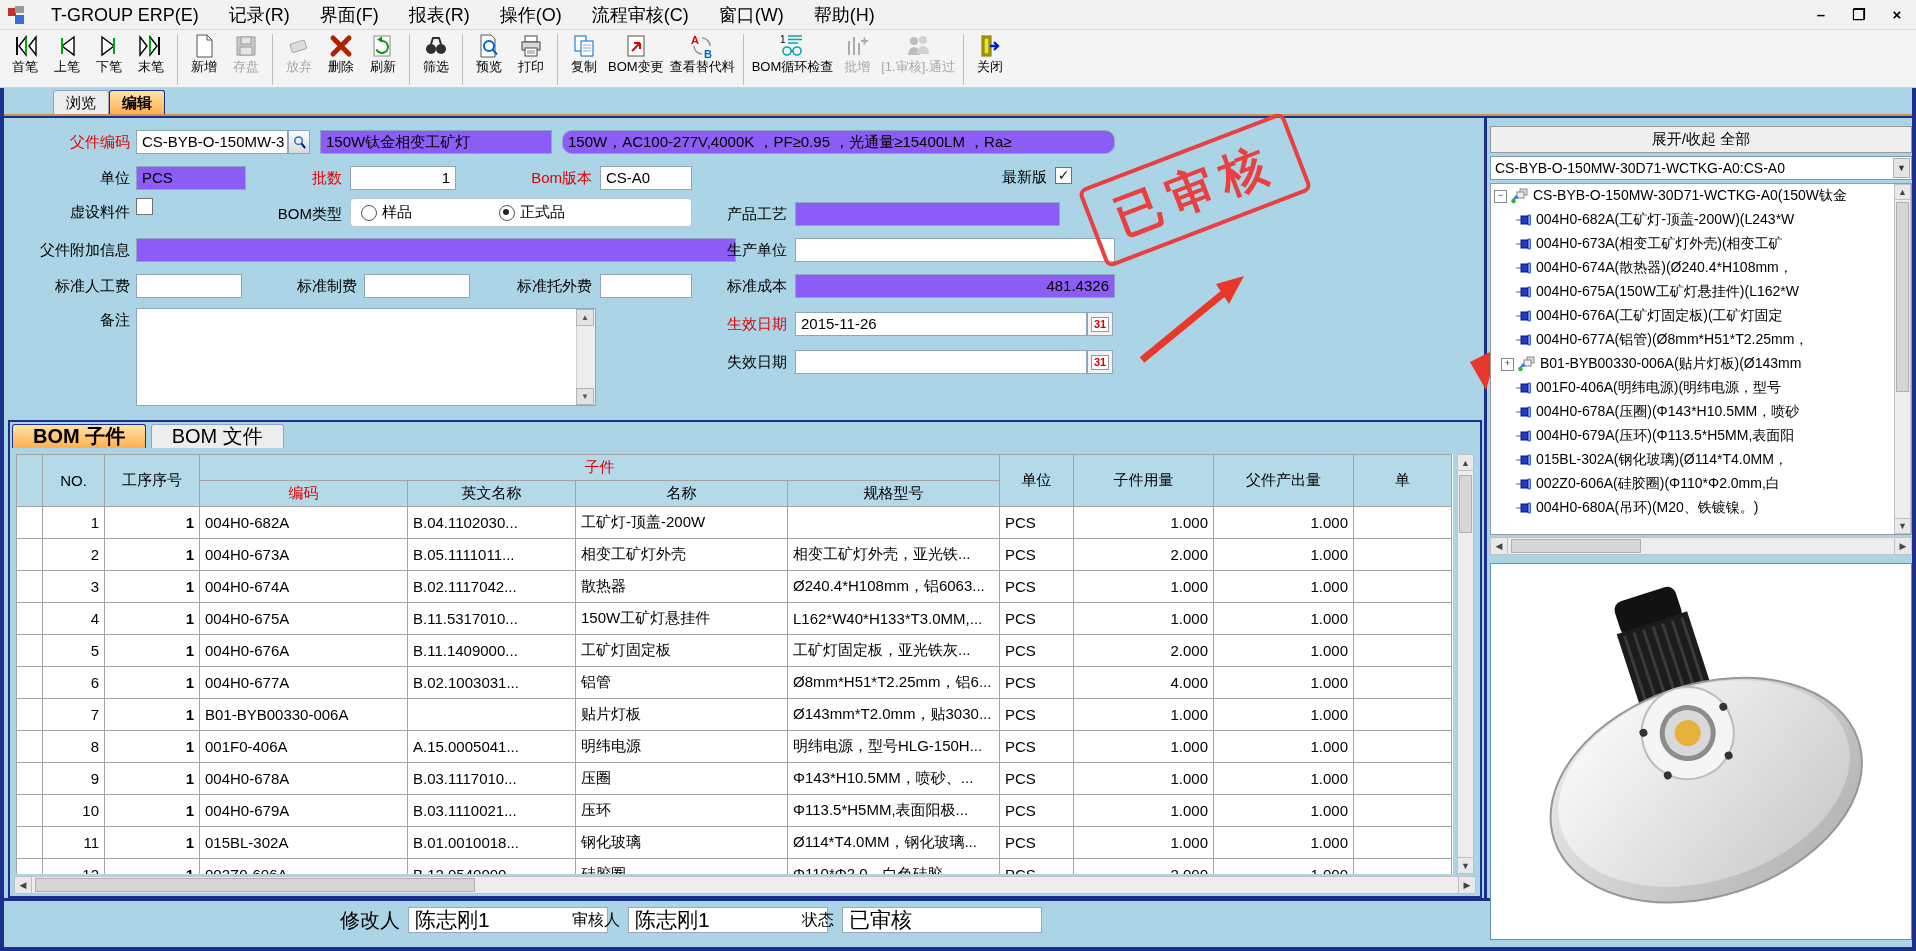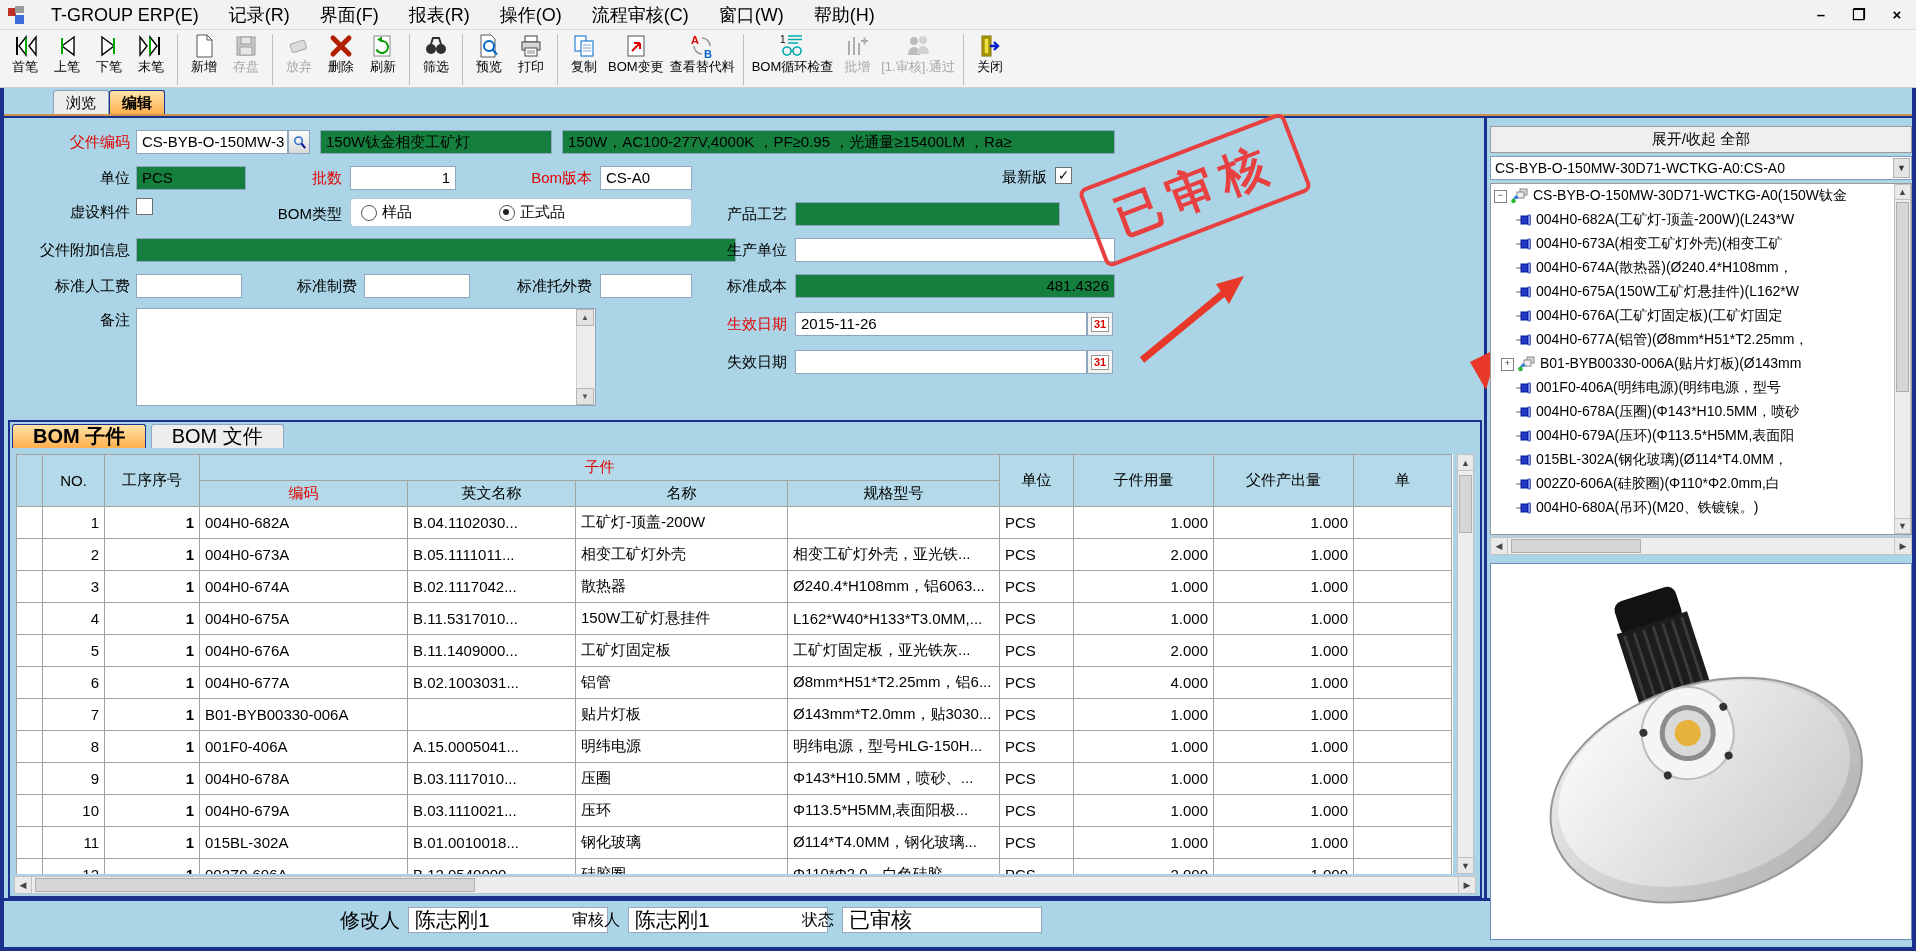--- a/index.html
+++ b/index.html
@@ -30,21 +30,21 @@
 
   
   .tabstrip{left:6px;top:90px;height:24px;display:flex;gap:0;padding-left:47px;}
   .vtab{padding:2px 12px;font-size:15px;background:#EDEDED;border:1px solid #8EA4BF;border-bottom:none;border-radius:3px 3px 0 0;line-height:19px;}
   .vtab.active{background:linear-gradient(#FFE3A8,#FFAF4E);font-weight:bold;border:1px solid #1B2F8C;border-bottom:none;}
 
   
   .flabel{position:absolute;font-size:15px;line-height:24px;text-align:right;}
   .flabel.red{color:#E00000;}
   .field{position:absolute;height:24px;border:1px solid #8EA4BF;background:#fff;font-size:15px;line-height:22px;padding:0 5px;box-sizing:border-box;overflow:hidden;white-space:nowrap;}
-  .field.ro{background:#15803d;}
+  .field.ro{background:#8b5cf6;}
   .field.num{text-align:right;}
   .lookup-btn{position:absolute;width:22px;height:24px;border:1px solid #8EA4BF;background:linear-gradient(#FDFDFD,#D9D9D9);box-sizing:border-box;display:flex;align-items:center;justify-content:center;}
   .cal-btn{position:absolute;width:26px;height:24px;border:1px solid #8EA4BF;background:#F2F2F2;box-sizing:border-box;display:flex;align-items:center;justify-content:center;}
   .cal-btn span{font-size:11px;font-weight:bold;color:#D00;border:1px solid #999;background:#fff;padding:0 2px;line-height:13px;}
   .cb{position:absolute;width:17px;height:17px;border:1px solid #707070;background:#fff;box-sizing:border-box;font-size:14px;line-height:15px;text-align:center;color:#111;}
   .radio-panel{position:absolute;background:#fff;border:1px solid #B9C7D6;border-radius:4px;display:flex;align-items:center;font-size:15px;}
   .radio{display:flex;align-items:center;gap:5px;margin-right:8px;}
   .rdot{width:14px;height:14px;border-radius:50%;border:1px solid #555;background:#fff;display:inline-block;position:relative;}
   .rdot.on::after{content:"";position:absolute;left:3px;top:3px;width:6px;height:6px;border-radius:50%;background:#222;}
   .memo{position:absolute;background:#fff;border:1px solid #8EA4BF;}
@@ -325,21 +325,21 @@
 
 <div class="abs flabel red" style="left:40px;top:130px;width:90px;">父件编码</div>
 <div class="field" style="left:136px;top:130px;width:152px;">CS-BYB-O-150MW-3</div>
 <div class="lookup-btn" style="left:288px;top:130px;">
     <svg width="15" height="15" viewBox="0 0 16 16">
       <circle cx="7" cy="6" r="4" fill="none" stroke="#2A6FD0" stroke-width="1.6"></circle>
       <path d="M10 9l4 5" stroke="#001A8C" stroke-width="2.2"></path>
     </svg>
   </div>
 <div class="field ro" style="left:320px;top:130px;width:232px;">150W钛金相变工矿灯</div>
-<div class="field ro" style="left:562px;top:130px;width:553px;">150W，AC100-277V,4000K ，PF≥0.95 ，光通量≥15400LM ，Ra≥</div>
+<div class="field ro" style="left:562px;top:130px;width:553px;border-radius:10px;">150W，AC100-277V,4000K ，PF≥0.95 ，光通量≥15400LM ，Ra≥</div>
 
 <div class="abs flabel" style="left:55px;top:166px;width:75px;">单位</div>
 <div class="field ro" style="left:136px;top:166px;width:110px;">PCS</div>
 <div class="abs flabel red" style="left:280px;top:166px;width:62px;">批数</div>
 <div class="field num" style="left:350px;top:166px;width:106px;">1</div>
 <div class="abs flabel red" style="left:522px;top:166px;width:70px;">Bom版本</div>
 <div class="field" style="left:600px;top:166px;width:92px;">CS-A0</div>
 <div class="abs flabel" style="left:975px;top:165px;width:72px;">最新版</div>
 <div class="cb" style="left:1055px;top:167px;">✓</div>
 

